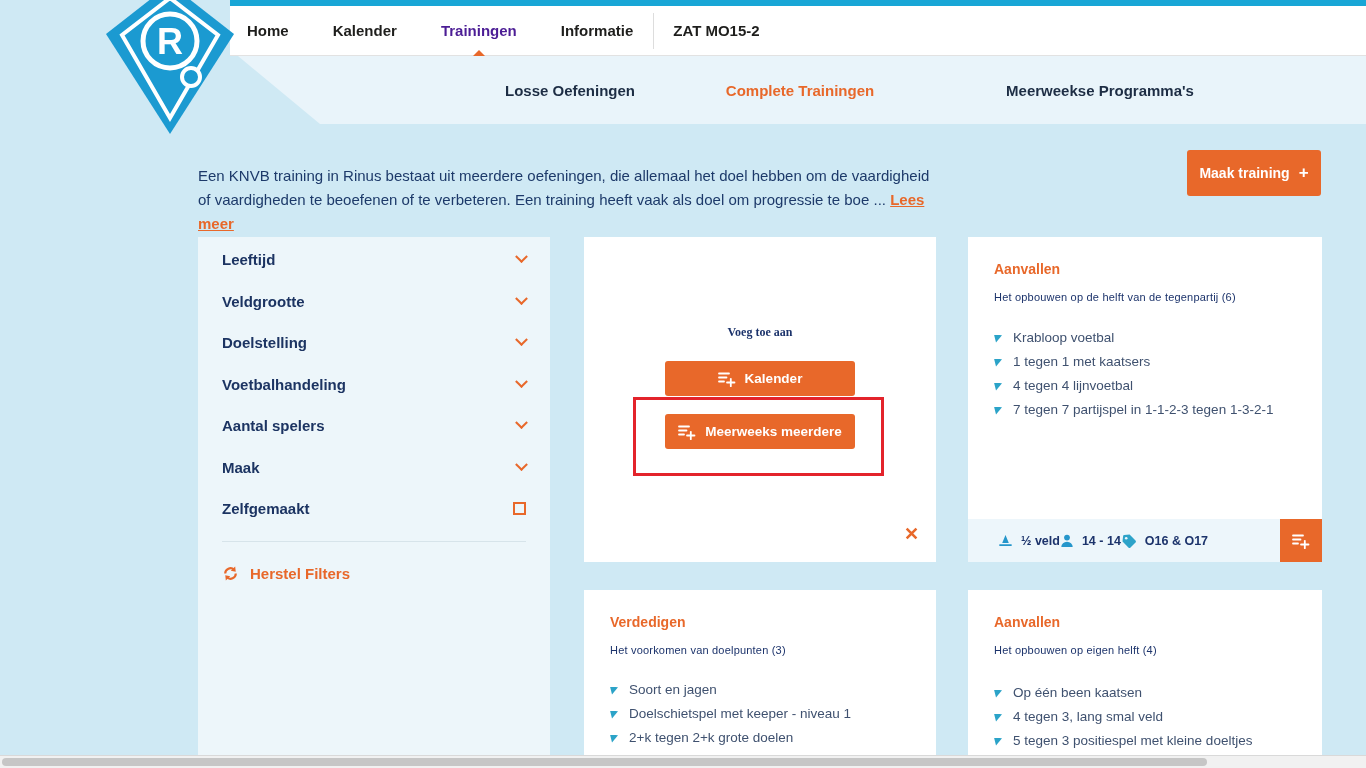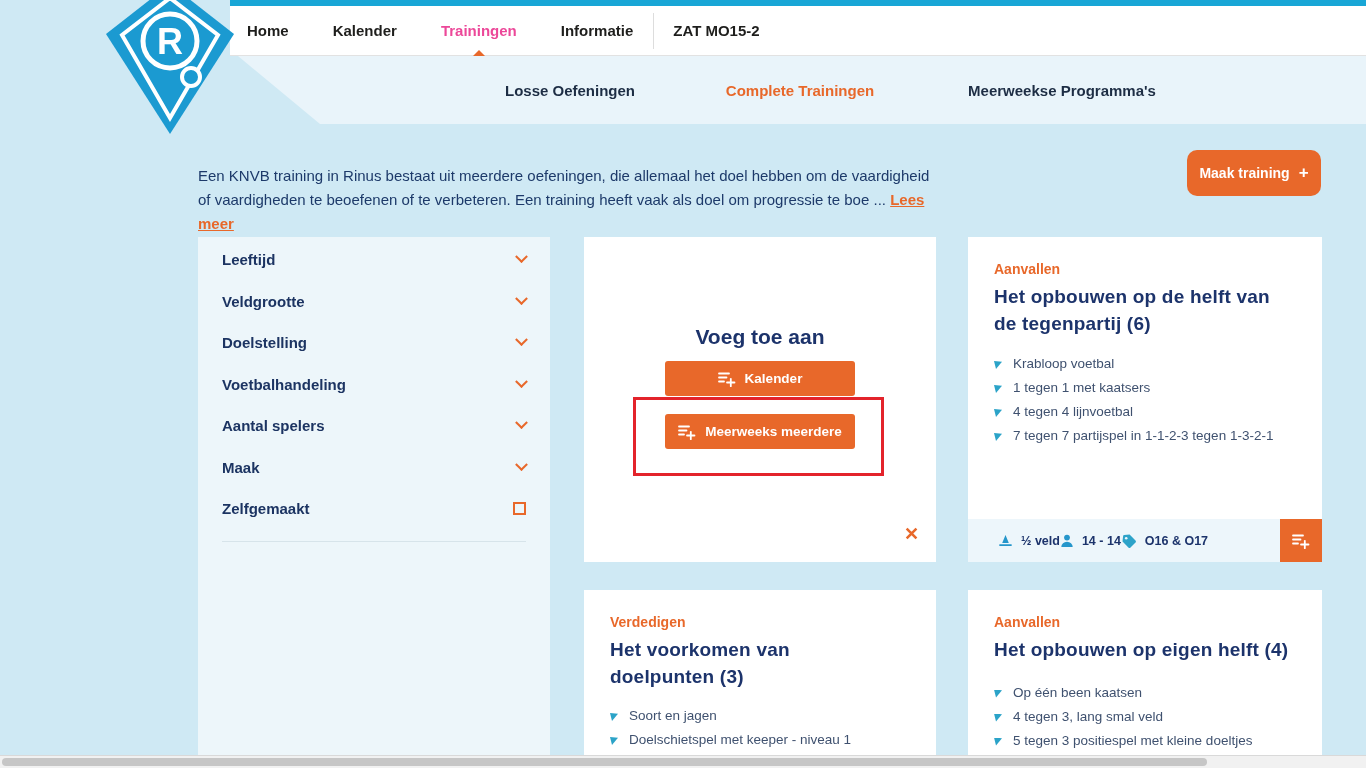--- a/index.html
+++ b/index.html
@@ -8,21 +8,21 @@
     width:1366px; height:768px; position:relative; overflow:hidden;
     background:#cfe9f4; font-family:"Liberation Sans", sans-serif;
   }
   
   .topstrip { position:absolute; left:230px; top:0; right:0; height:6px; background:#18a6d6; }
   .nav {
     position:absolute; left:230px; top:6px; right:0; height:50px; background:#fff;
     border-bottom:1px solid #e2e2e2; display:flex; align-items:center; padding-left:17px;
   }
   .nav-item { font-size:15px; font-weight:bold; color:#1e1e1c; margin-right:44px; position:relative; cursor:pointer; white-space:nowrap; }
-  .nav-item.active { color:#ec4899; }
+  .nav-item.active { color:#4c1d95; }
   .nav-active-tri {
     position:absolute; left:50%; margin-left:-8px; top:28px; width:0; height:0;
     border-left:8px solid transparent; border-right:8px solid transparent; border-bottom:8px solid #e8682a;
   }
   .nav-divider { width:1px; height:36px; background:#ddd; margin:0 19px 0 -24px; }
   .logo { position:absolute; left:106px; top:-16px; width:128px; height:150px; z-index:6; cursor:pointer; }
   
   .subnav {
     position:absolute; left:0; top:56px; width:100%; height:68px; background:#e9f4fa;
     clip-path:polygon(238px 0, 100% 0, 100% 100%, 320px 100%);
@@ -34,52 +34,52 @@
   .subnav-item.active { color:#e8682a; }
   .subnav-notch {
     position:absolute; left:800px; top:110px; transform:translateX(-50%); width:0; height:0;
     border-left:9px solid transparent; border-right:9px solid transparent; border-top:9px solid #e9f4fa;
   }
   
   .intro { position:absolute; left:198px; top:149px; width:742px; font-size:15px; line-height:24px; color:#1d3a6a; }
   .lees-meer { color:#e8682a; font-weight:bold; text-decoration:underline; cursor:pointer; }
   .btn-create {
     position:absolute; left:1187px; top:150px; width:134px; height:46px; background:#e8682a; color:#fff;
-    border:none; border-radius:10px; font-weight:bold; font-size:14px; font-family:inherit;
+    border:none; border-radius:3px; font-weight:bold; font-size:14px; font-family:inherit;
     display:flex; align-items:center; justify-content:center; gap:9px; cursor:pointer;
   }
   .btn-create .plus { font-size:17px; font-weight:bold; }
   
   .sidebar { position:absolute; left:198px; top:237px; width:352px; bottom:0; background:#edf6fa; padding:2px 24px 0; }
   .filter-row { height:41.5px; display:flex; align-items:center; justify-content:space-between; cursor:pointer; }
   .filter-label { font-size:15px; font-weight:bold; color:#1c3462; }
   .chev { width:9px; height:9px; border-right:2.5px solid #e8682a; border-bottom:2.5px solid #e8682a; transform:rotate(45deg) translate(-2px,-2px); }
   .checkbox { width:13px; height:13px; border:2px solid #e8682a; background:transparent; cursor:pointer; }
   .sidebar-divider { border:none; border-top:1px solid #d7e4ea; margin:11px 0 0; }
   .reset-filters { margin-top:23px; display:flex; align-items:center; gap:11px; color:#e8682a; font-weight:bold; font-size:15px; cursor:pointer; }
   
   .card { position:absolute; background:#fff; }
   .card-pad { padding:24px 10px 0 26px; }
   .card-cat { color:#e8682a; font-weight:bold; font-size:14px; }
-  .card-title { color:#1c336b; font-weight:bold; font-size:19px; line-height:26.5px; margin-top:7px; width:300px; letter-spacing:0.2px; }
+  .card-title { color:#1c336b; font-weight:normal; font-size:11px; line-height:26.5px; margin-top:7px; width:300px; letter-spacing:0.2px; }
   .card-list { margin-top:20px; }
   .card-list-item { display:flex; align-items:center; gap:11px; margin-bottom:10px; font-size:13.5px; line-height:14px; color:#3f516f; }
   .tri-bullet { width:8px; height:8px; background:#2ba3c8; clip-path:polygon(0 0,100% 10%,25% 100%); flex:none; margin-top:2px; }
   .card-footer {
     position:absolute; left:0; bottom:0; width:100%; height:43px; background:#edf6fb;
     display:flex; align-items:center; padding-left:30px; 
   }
   .footer-item { display:flex; align-items:center; gap:8px; font-size:12.5px; font-weight:bold; color:#1c336b; white-space:nowrap; }
   .footer-add-btn {
     position:absolute; right:0; top:0; width:42px; height:43px; background:#e8682a; border:none;
     display:flex; align-items:center; justify-content:center; cursor:pointer;
   }
   
   #add-card { left:584px; top:237px; width:352px; height:325px; }
-  .add-title { text-align:center; padding-top:88px; font-size:21px; font-weight:bold; color:#1c336b; }
+  .add-title { text-align:center; padding-top:88px; font-size:12px; font-weight:bold; color:#1c336b;font-family:Liberation Serif, serif; }
   .add-btn {
     position:absolute; left:81px; width:190px; height:35px; background:#e8682a; color:#fff; border:none;
     border-radius:3px; font-weight:bold; font-size:13.5px; font-family:inherit;
     display:flex; align-items:center; justify-content:center; gap:9px; cursor:pointer;
   }
   .add-btn.b1 { top:124px; }
   .add-btn.b2 { top:177px; }
   .red-box { position:absolute; left:49px; top:160px; width:251px; height:79px; border:3px solid #e3232b; pointer-events:none; }
   .close-x { position:absolute; left:320px; top:288px; color:#e8682a; font-size:18px; font-weight:bold; cursor:pointer; line-height:18px; }
   #card-top { left:968px; top:237px; width:354px; height:325px; }
@@ -112,21 +112,21 @@
     <polygon points="64,14 112,51 64,134 16,51" fill="none" stroke="#ffffff" stroke-width="4"></polygon>
     <circle cx="64" cy="57" r="27" fill="none" stroke="#ffffff" stroke-width="5"></circle>
     <text x="64" y="70" text-anchor="middle" font-family="Liberation Sans, sans-serif" font-size="36" font-weight="bold" fill="#ffffff">R</text>
     <circle cx="85" cy="93" r="9" fill="#1b9ad1" stroke="#ffffff" stroke-width="4"></circle>
   </svg>
 </div>
 
 <div class="subnav">
   <div class="subnav-item" style="left:570px;">Losse Oefeningen</div>
   <div class="subnav-item active" style="left:800px;">Complete Trainingen</div>
-  <div class="subnav-item" style="left:1062px;">Meerweekse Programma's</div>
+  <div class="subnav-item" style="left:1100px;">Meerweekse Programma's</div>
 </div>
 <div class="subnav-notch"></div>
 
 <p class="intro"><span>Een KNVB training in Rinus bestaat uit meerdere oefeningen, die allemaal het doel hebben om de vaardigheid of vaardigheden te beoefenen of te verbeteren. Een training heeft vaak als doel om progressie te boe</span><span> ... </span><a class="lees-meer">Lees meer</a></p>
 
 <button class="btn-create">
   <span>Maak training</span>
   <span class="plus">+</span>
 </button>
 
@@ -153,20 +153,29 @@
   </div>
   <div class="filter-row">
     <span class="filter-label">Maak</span>
     <span class="chev"></span>
   </div>
   <div class="filter-row">
     <span class="filter-label">Zelfgemaakt</span>
     <span class="checkbox"></span>
   </div>
   <hr class="sidebar-divider">
+  <div class="reset-filters">
+    <svg width="17" height="17" viewBox="0 0 24 24">
+      <path d="M4.5 12a7.5 7.5 0 0 1 12.6-5.4" fill="none" stroke="#e8682a" stroke-width="3"></path>
+      <polygon points="18.6,2.2 19.4,9.4 12.4,8.2" fill="#e8682a"></polygon>
+      <path d="M19.5 12a7.5 7.5 0 0 1-12.6 5.4" fill="none" stroke="#e8682a" stroke-width="3"></path>
+      <polygon points="5.4,21.8 4.6,14.6 11.6,15.8" fill="#e8682a"></polygon>
+    </svg>
+    <span>Herstel Filters</span>
+  </div>
 </div>
 
 <div class="card" id="add-card">
   <div class="add-title">Voeg toe aan</div>
   <button class="add-btn b1">
     <svg width="18" height="16" viewBox="0 0 18 16">
       <g stroke="#ffffff" stroke-width="1.8" stroke-linecap="round">
         <line x1="1" y1="2.5" x2="11" y2="2.5"></line>
           <line x1="1" y1="6.5" x2="8.5" y2="6.5"></line>
           <line x1="1" y1="10.5" x2="6" y2="10.5"></line>

